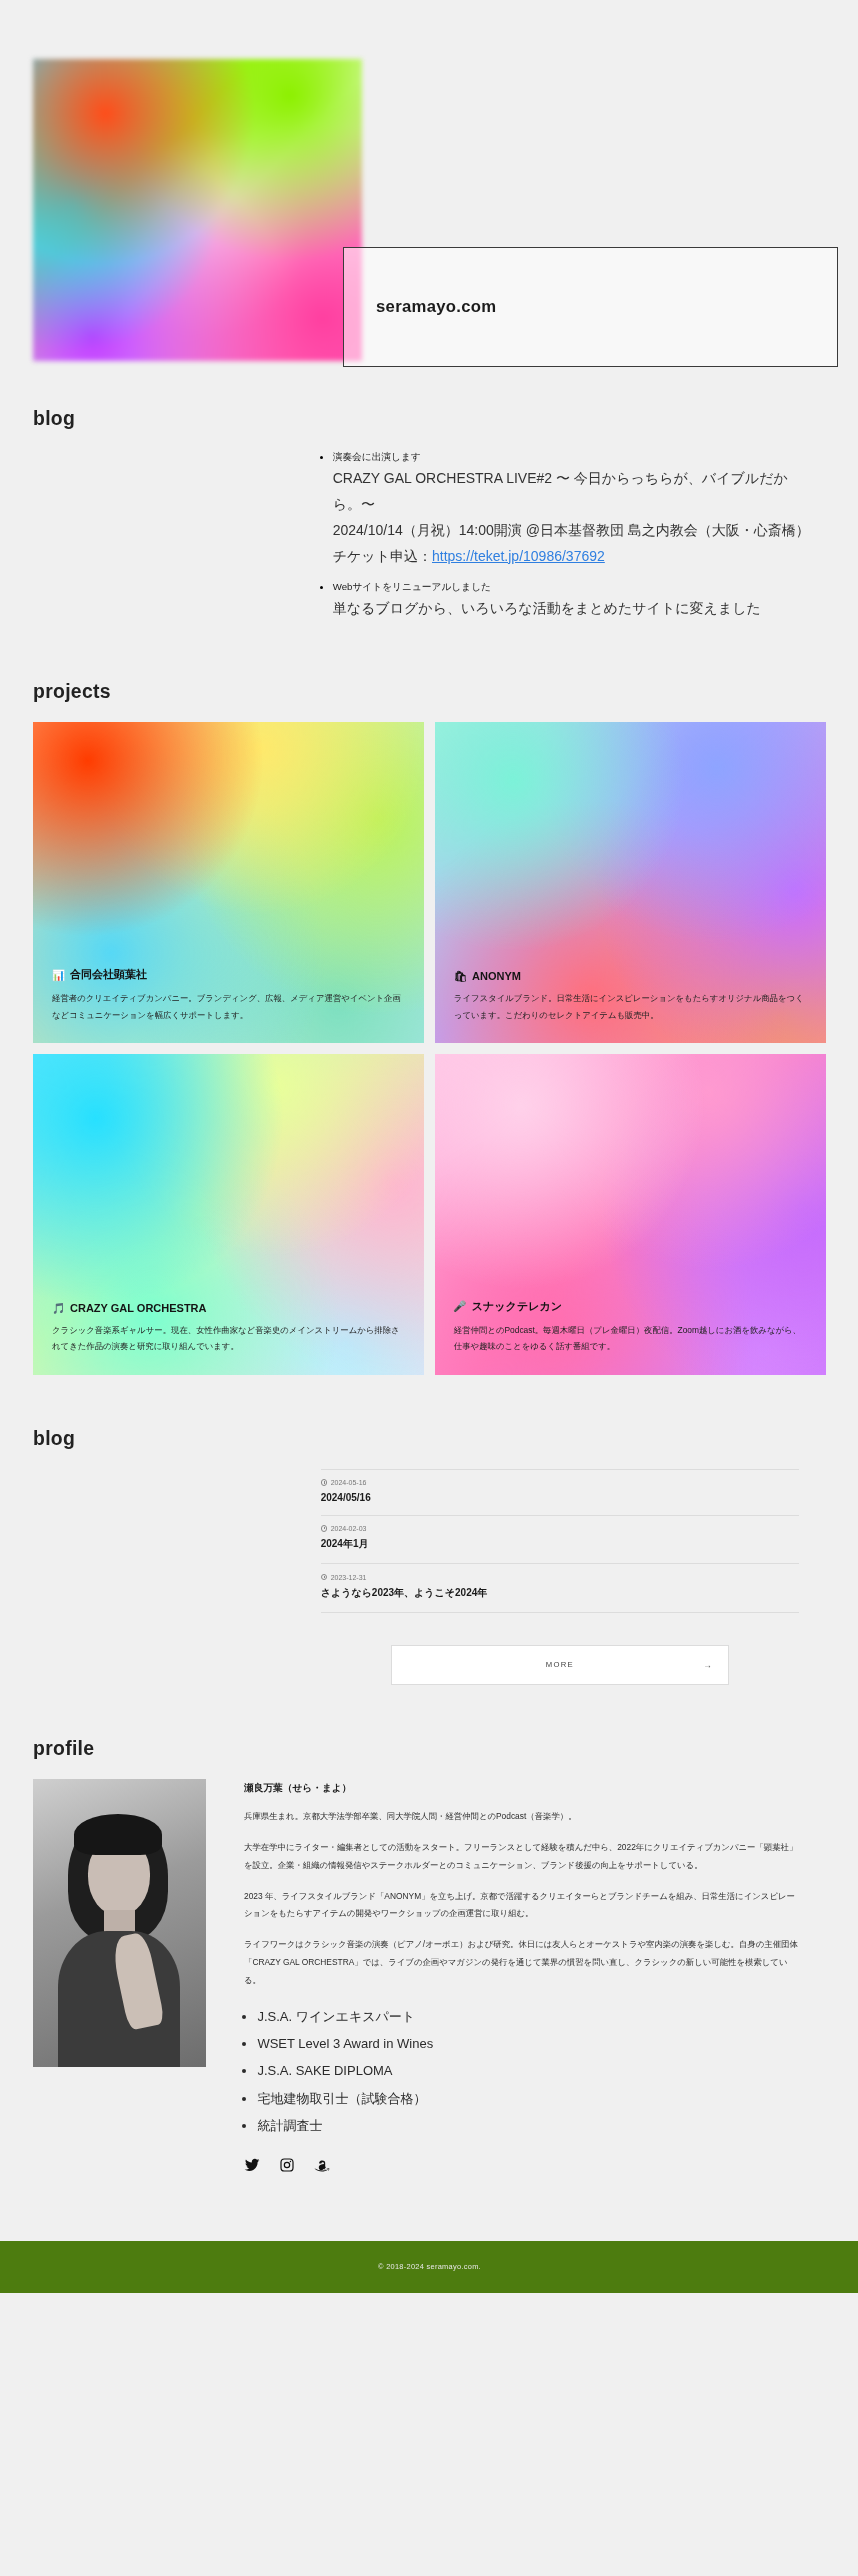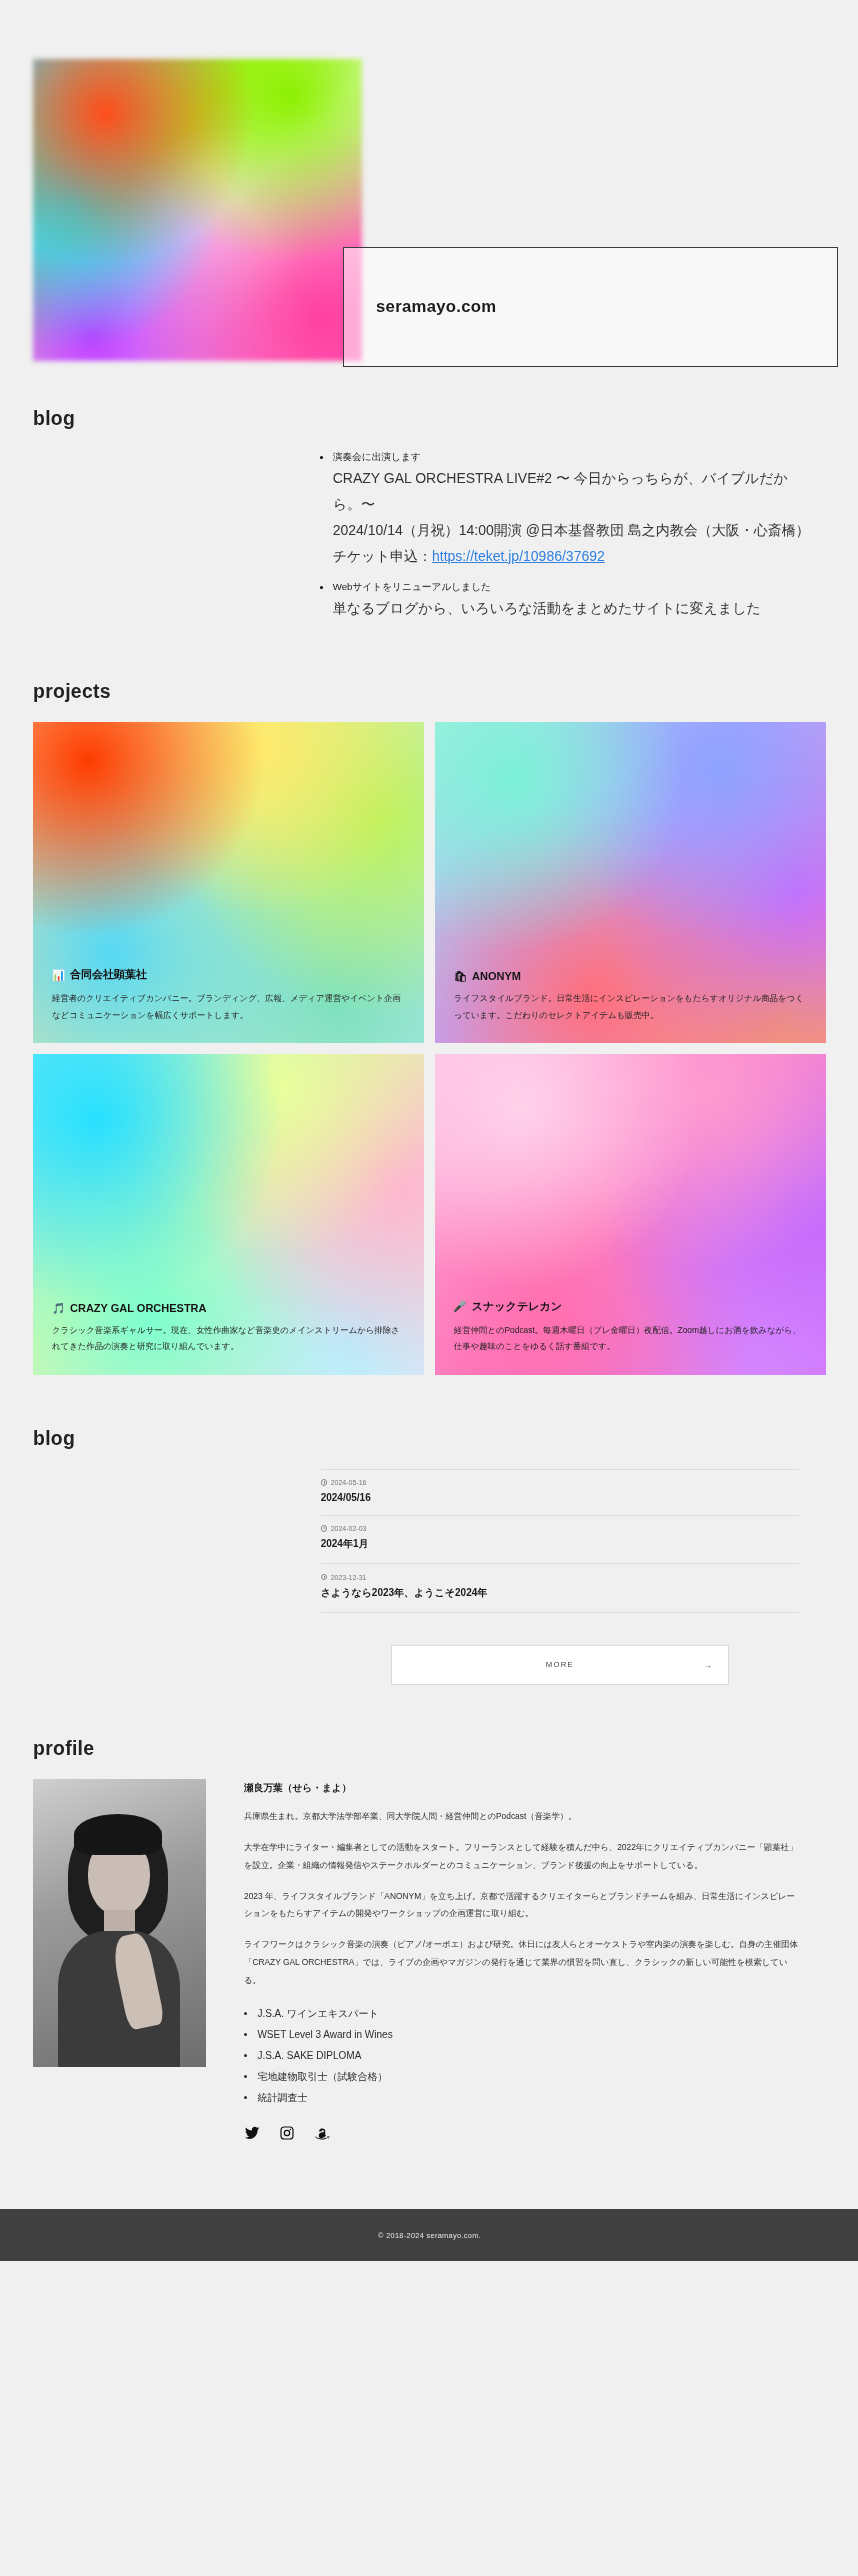--- a/index.html
+++ b/index.html
@@ -287,32 +287,32 @@
   }
   .profile-p {
     font-size: 8.4px;
     line-height: 2.1;
     color: #2b2b2b;
     margin: 0 0 13.4px 0;
   }
   .cred-list {
     margin: 4px 0 17.4px 0;
     padding-left: 13.4px;
-    font-size: 10px;
+    font-size: 13px;
     line-height: 2.1;
     color: #2b2b2b;
   }
   .socials { display: flex; gap: 17.4px; align-items: center; margin-top: 4px; }
   .soc { width: 17.4px; height: 17.4px; display: inline-block; color: #111; }
 
   
   .footer {
     width: 859px;
     height: 52px;
-    background: #404040;
+    background: #4d7c0f;
     display: flex;
     align-items: center;
     justify-content: center;
     color: #e8e8e8;
     font-size: 7.4px;
     letter-spacing: 0.3px;
   }
 </style>
 </head>
 <body>

